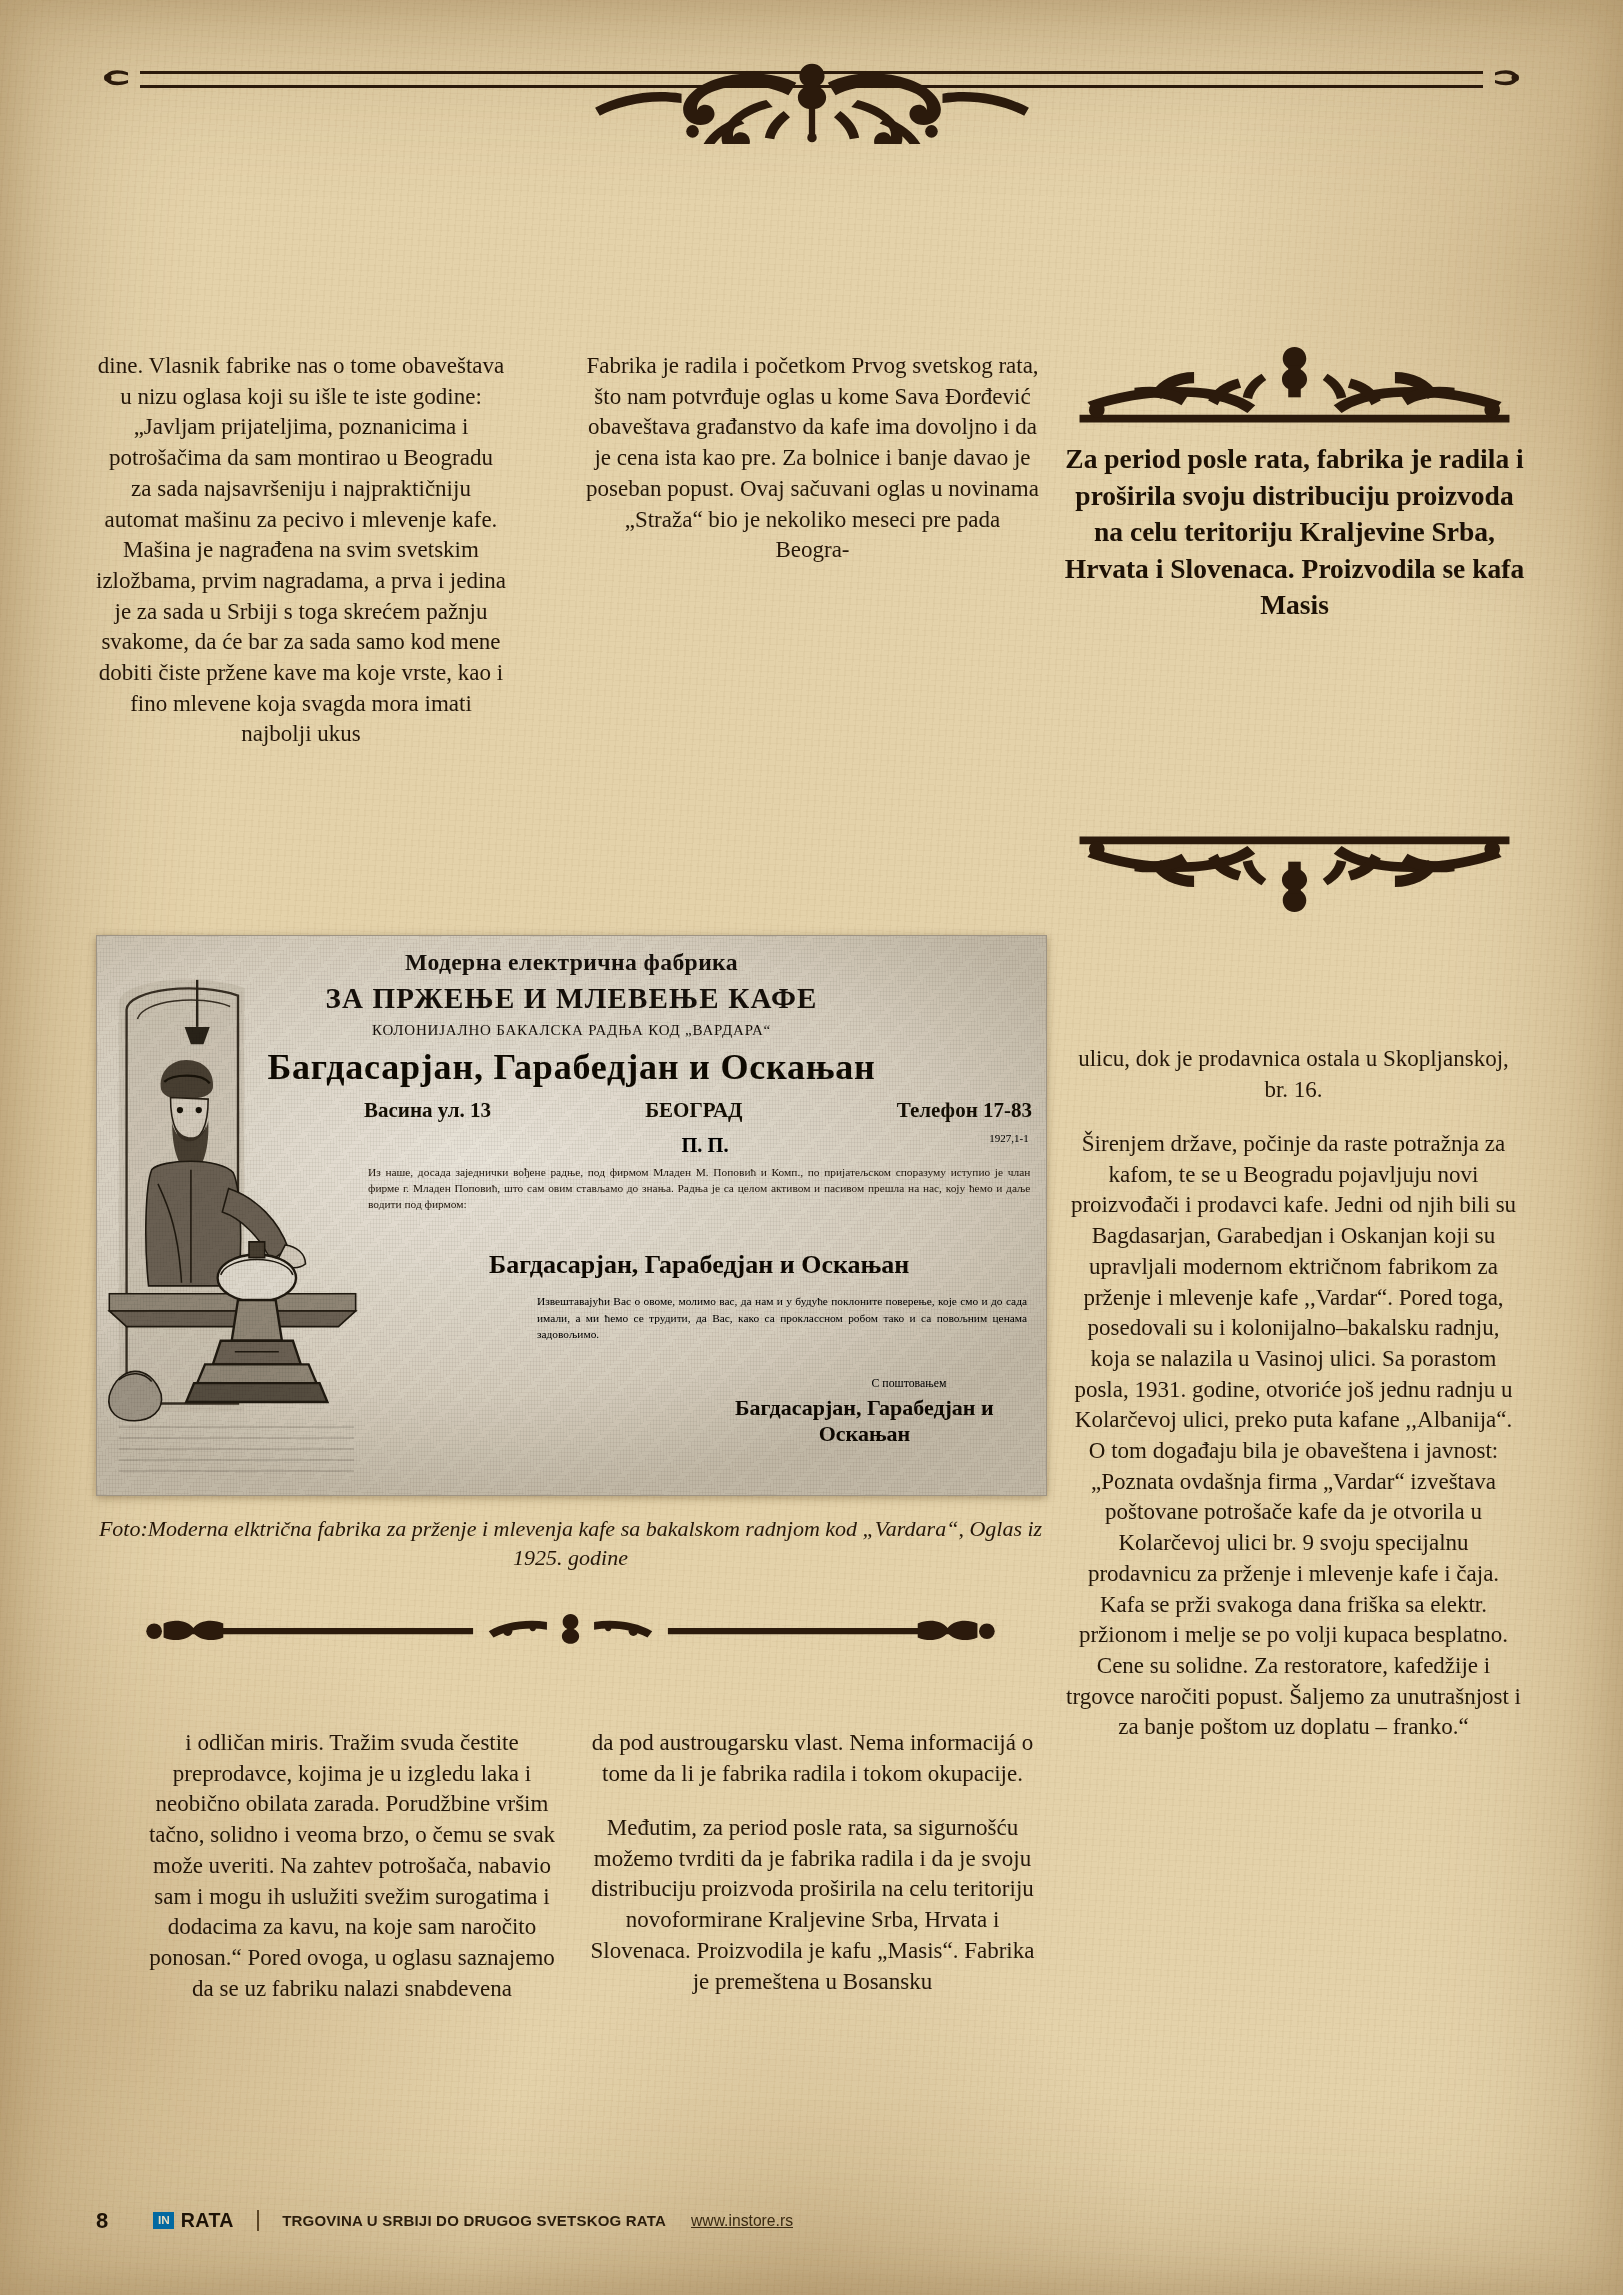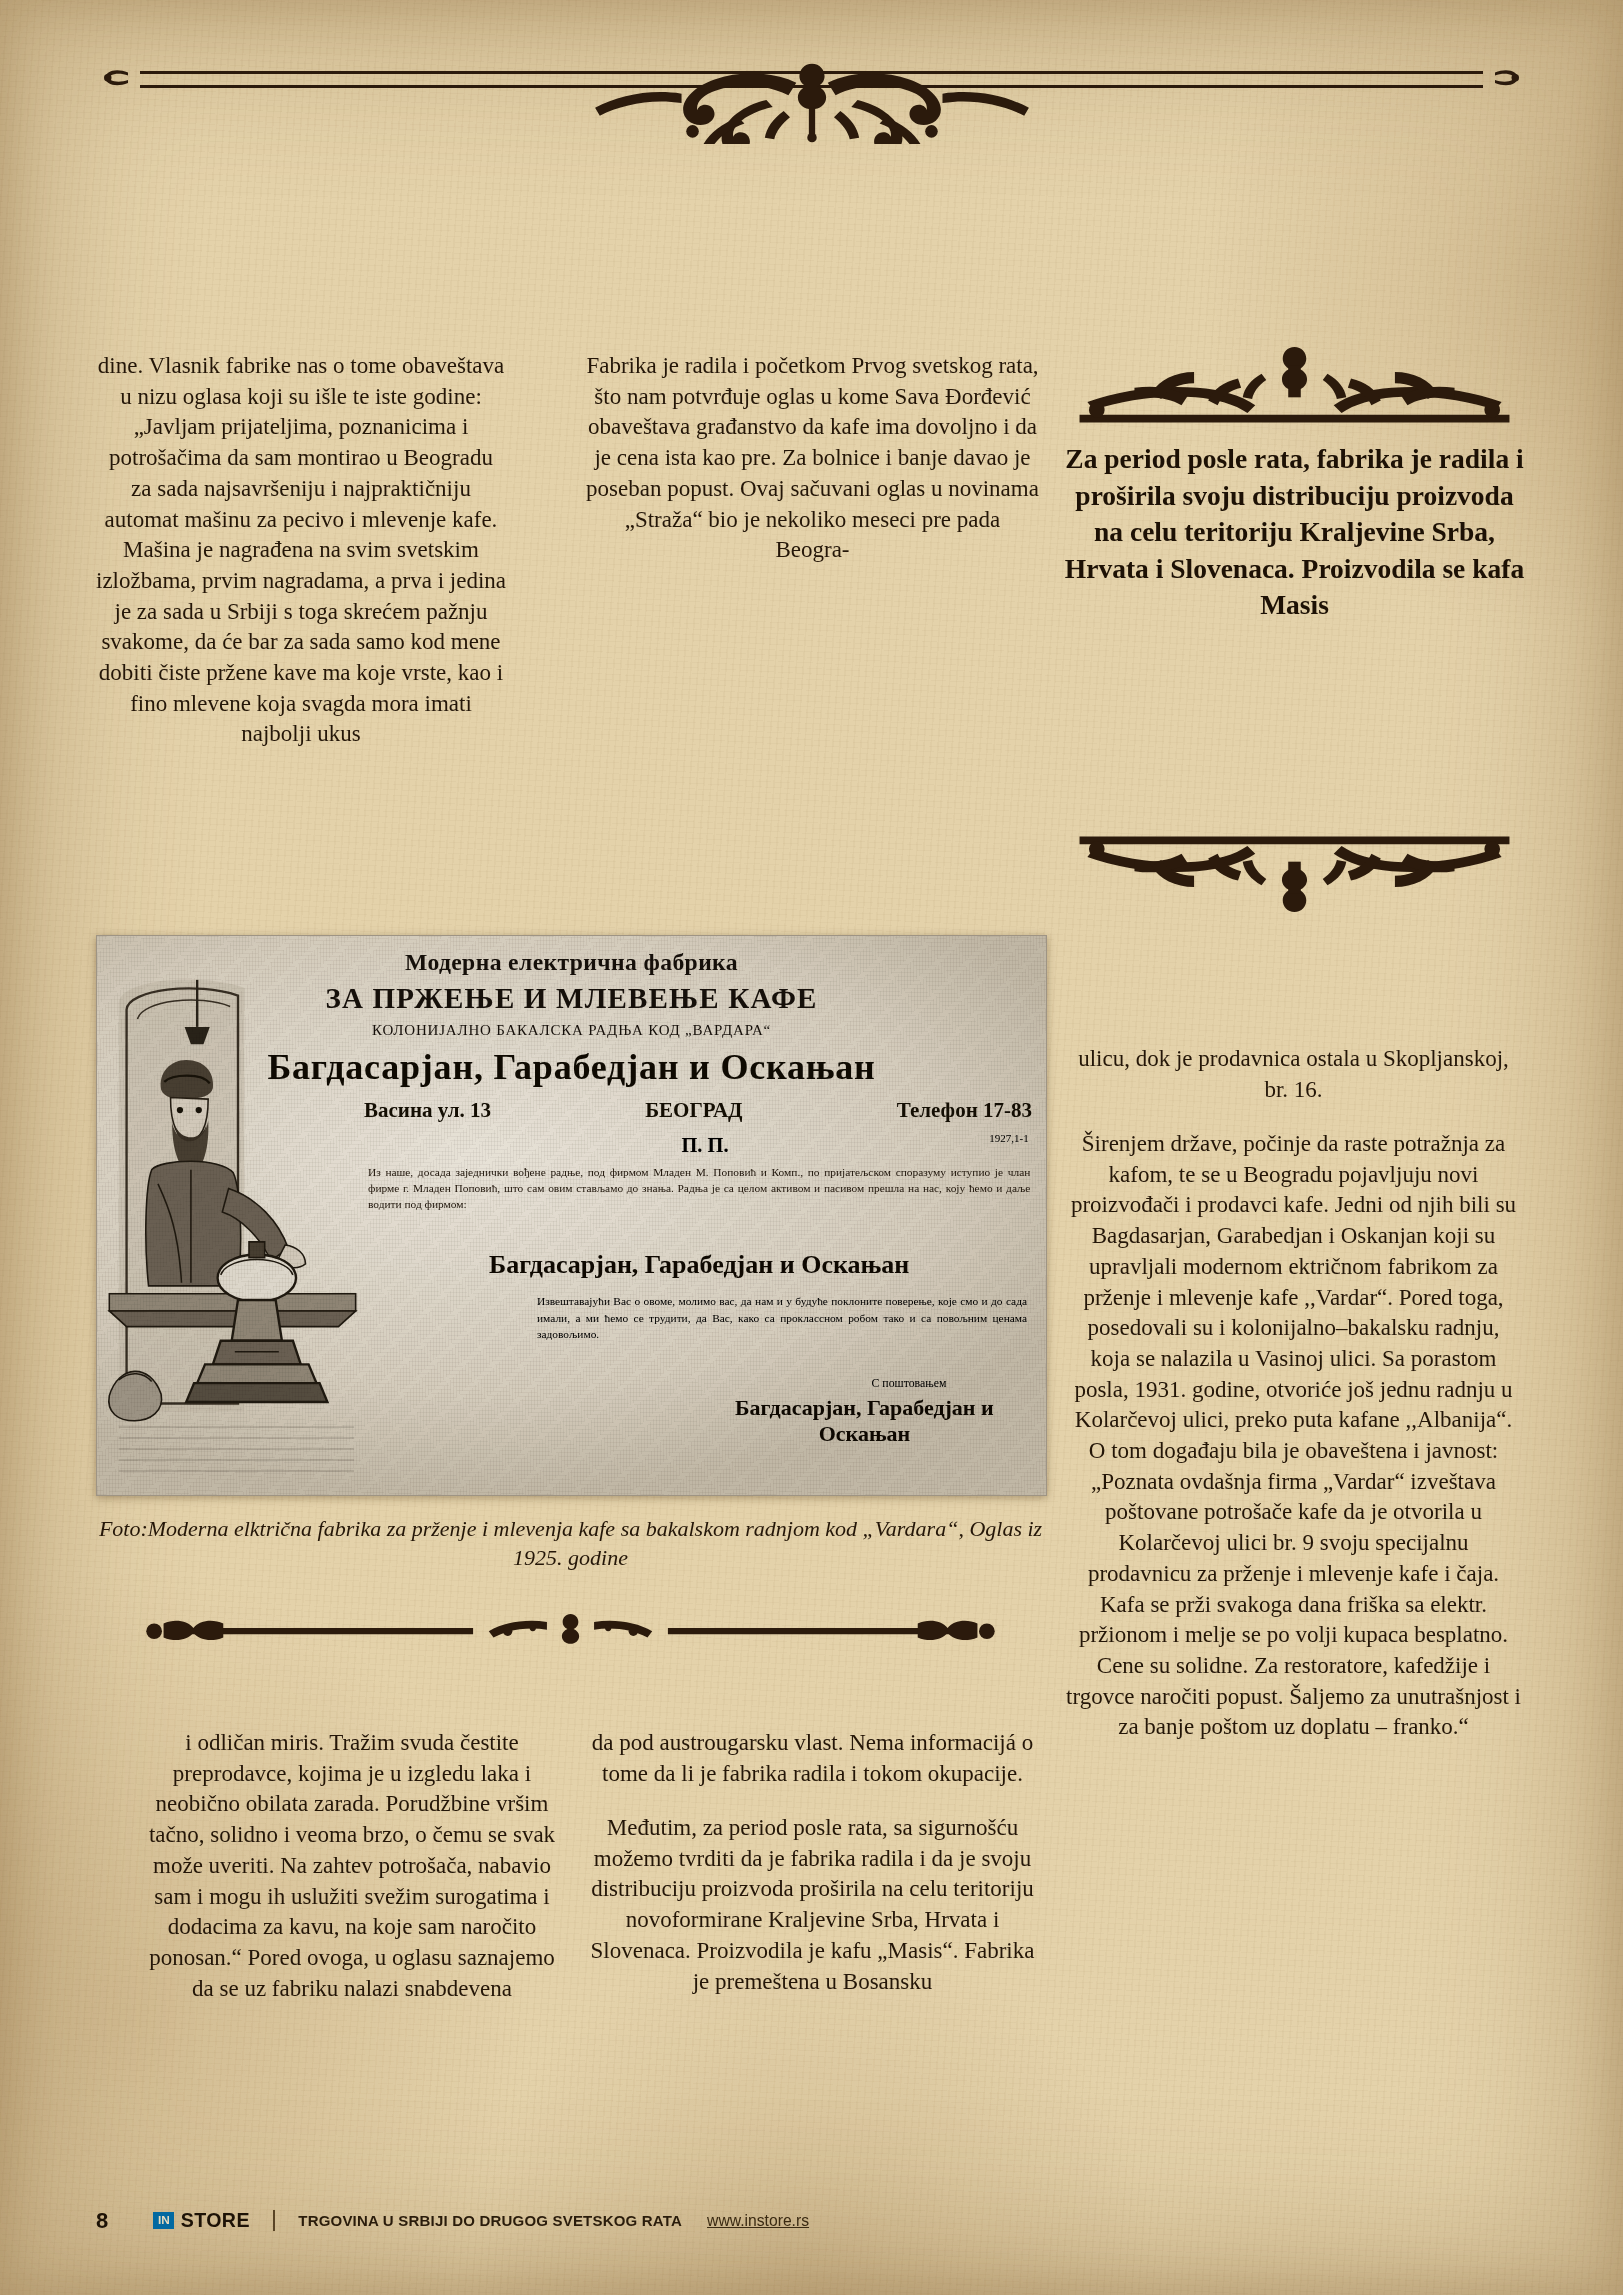--- a/index.html
+++ b/index.html
@@ -522,19 +522,19 @@
 
 <div class="col" id="col3">
   <p>ulicu, dok je prodavnica ostala u Skopljanskoj, br. 16.</p>
   <p>Širenjem države, počinje da raste potražnja za kafom, te se u Beogradu pojavljuju novi proizvođači i prodavci kafe. Jedni od njih bili su Bagdasarjan, Garabedjan i Oskanjan koji su upravljali modernom ektričnom fabrikom za prženje i mlevenje kafe ,,Vardar“. Pored toga, posedovali su i kolonijalno–bakalsku radnju, koja se nalazila u Vasinoj ulici. Sa porastom posla, 1931. godine, otvoriće još jednu radnju u Kolarčevoj ulici, preko puta kafane ,,Albanija“. O tom događaju bila je obaveštena i javnost: „Poznata ovdašnja firma „Vardar“ izveštava poštovane potrošače kafe da je otvorila u Kolarčevoj ulici br. 9 svoju specijalnu prodavnicu za prženje i mlevenje kafe i čaja. Kafa se prži svakoga dana friška sa elektr. pržionom i melje se po volji kupaca besplatno. Cene su solidne. Za restoratore, kafedžije i trgovce naročiti popust. Šaljemo za unutrašnjost i za banje poštom uz doplatu – franko.“</p>
 </div>
 
 <div class="footer">
   <span class="pagenum">8</span>
   <span class="brand-box">
     <span class="brand-mark">IN</span>
-    <span class="brand-name">STORE</span>
+    <span class="brand-name">RATA</span>
   </span>
   <span class="foot-sep"></span>
   <span class="foot-title">TRGOVINA U SRBIJI DO DRUGOG  SVETSKOG RATA</span>
   <span class="foot-url">www.instore.rs</span>
 </div>
 
 
 </body></html>

